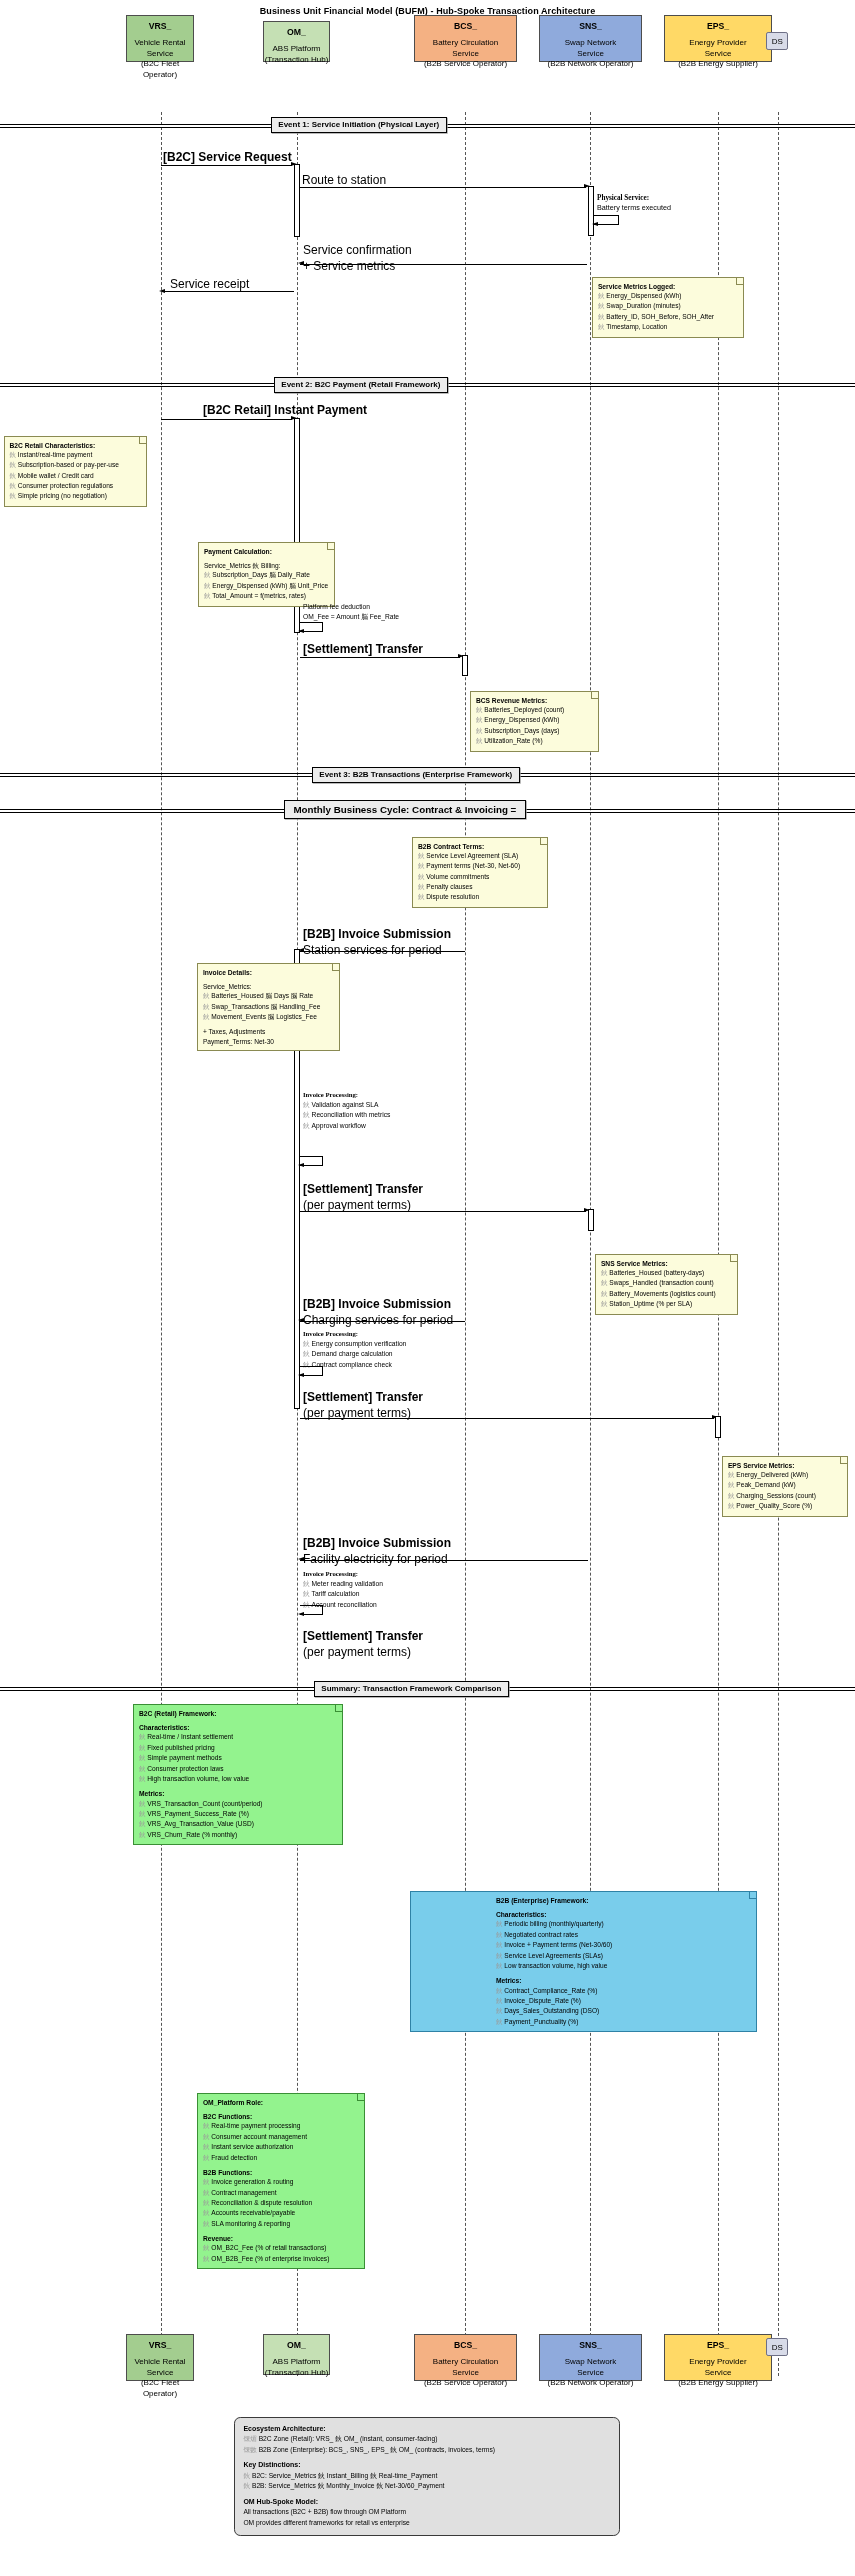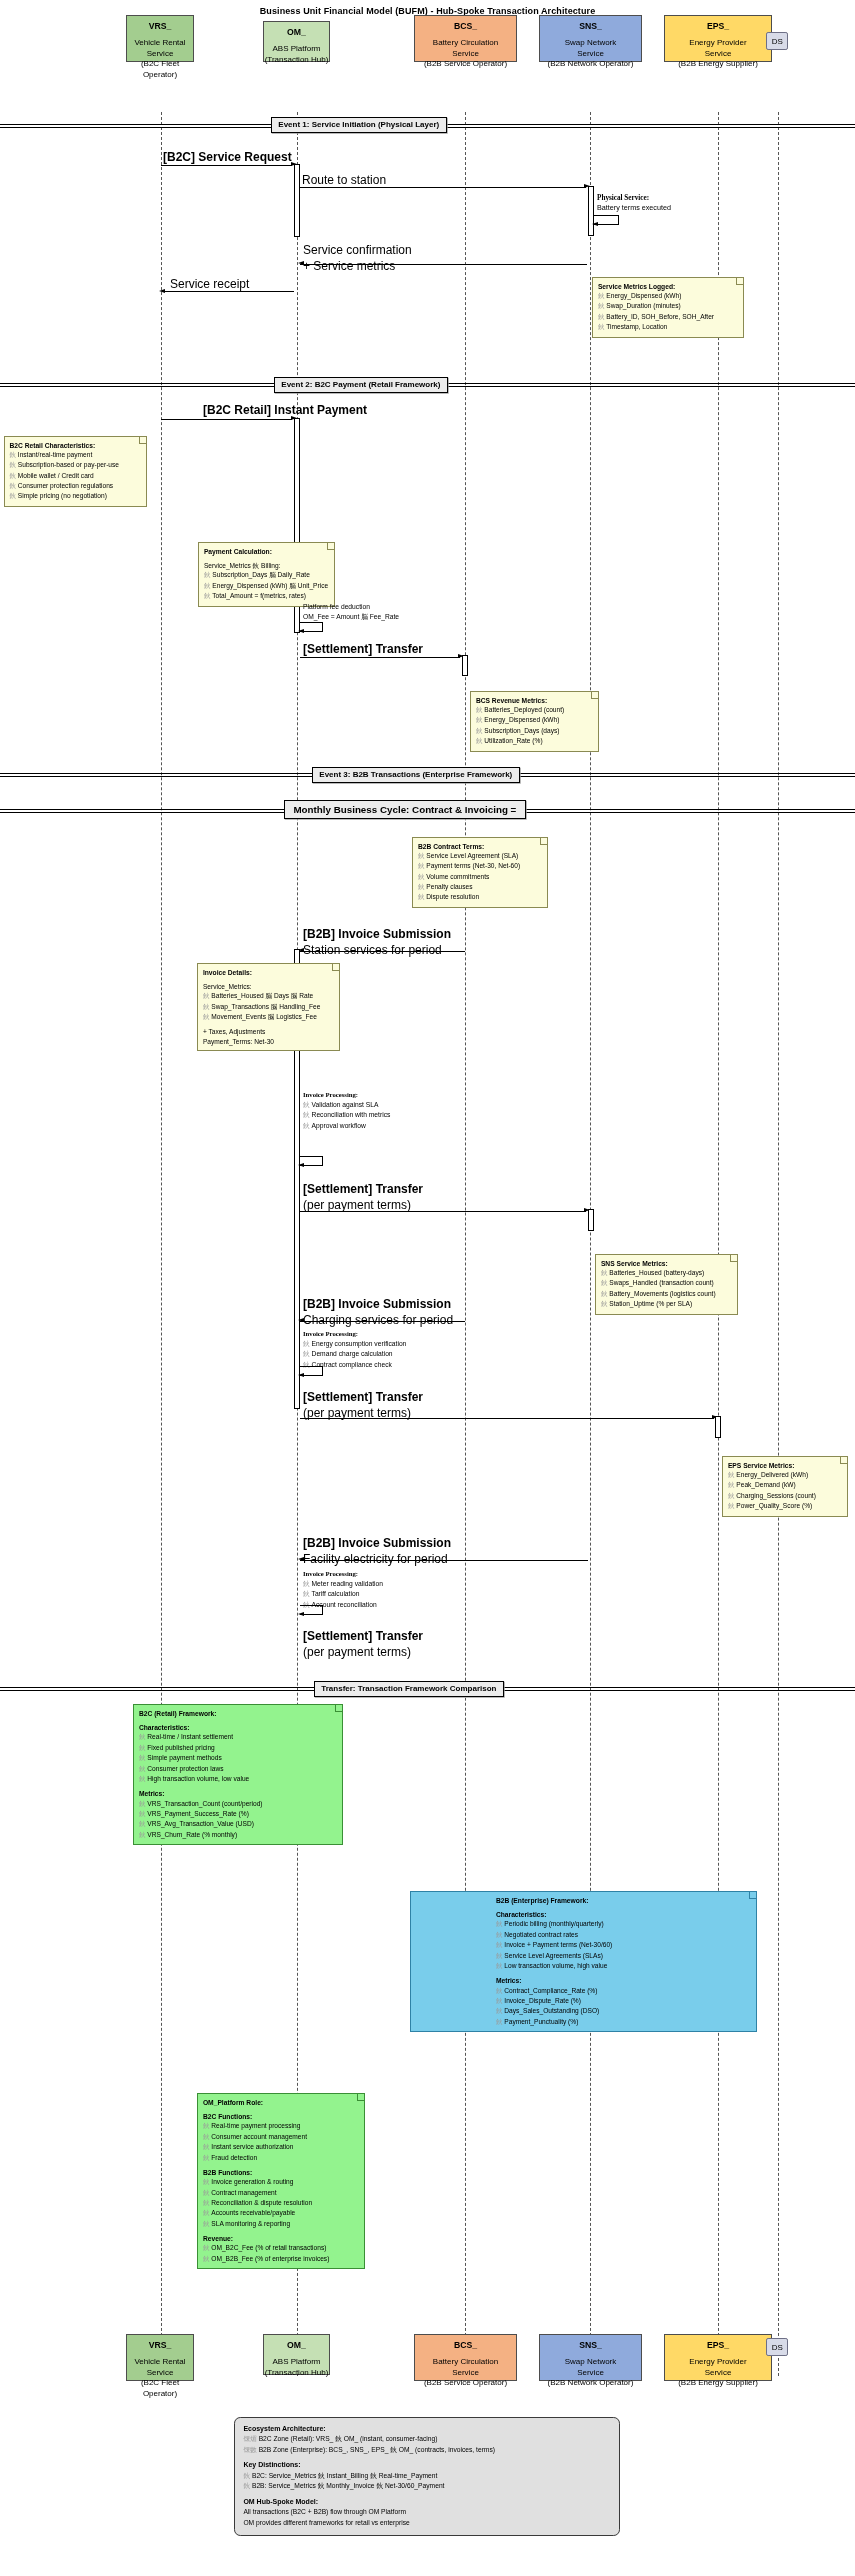--- a/index.html
+++ b/index.html
@@ -391,21 +391,21 @@
 </div>
 <div class="abs self-msg" style="left:300px; top:1605px; width:23px;"></div>
 <div class="abs arrow-l" style="left:298px; top:1612px;"></div>
 
 <div class="abs msg-label" style="left:303px; top:1628px;">
   <b>[Settlement] Transfer</b><br>
   <span class="sub">(per payment terms)</span>
 </div>
 
 <div class="abs divider" style="top:1687px;"></div>
-<div class="abs frag-label" style="left:314px; top:1681px;">Transfer: Transaction Framework Comparison</div>
+<div class="abs frag-label" style="left:314px; top:1681px;">Summary: Transaction Framework Comparison</div>
 
 <div class="note green" style="left:133px; top:1704px; width:210px;">
   <span class="fold"></span>
   <div class="nt-title">B2C (Retail) Framework:</div>
   <span class="blank"></span>
   <div class="nt-title">Characteristics:</div>
   <ul>
     <li><span class="mj">鈥</span> <span>Real-time / Instant settlement</span></li>
     <li><span class="mj">鈥</span> <span>Fixed published pricing</span></li>
     <li><span class="mj">鈥</span> <span>Simple payment methods</span></li>

